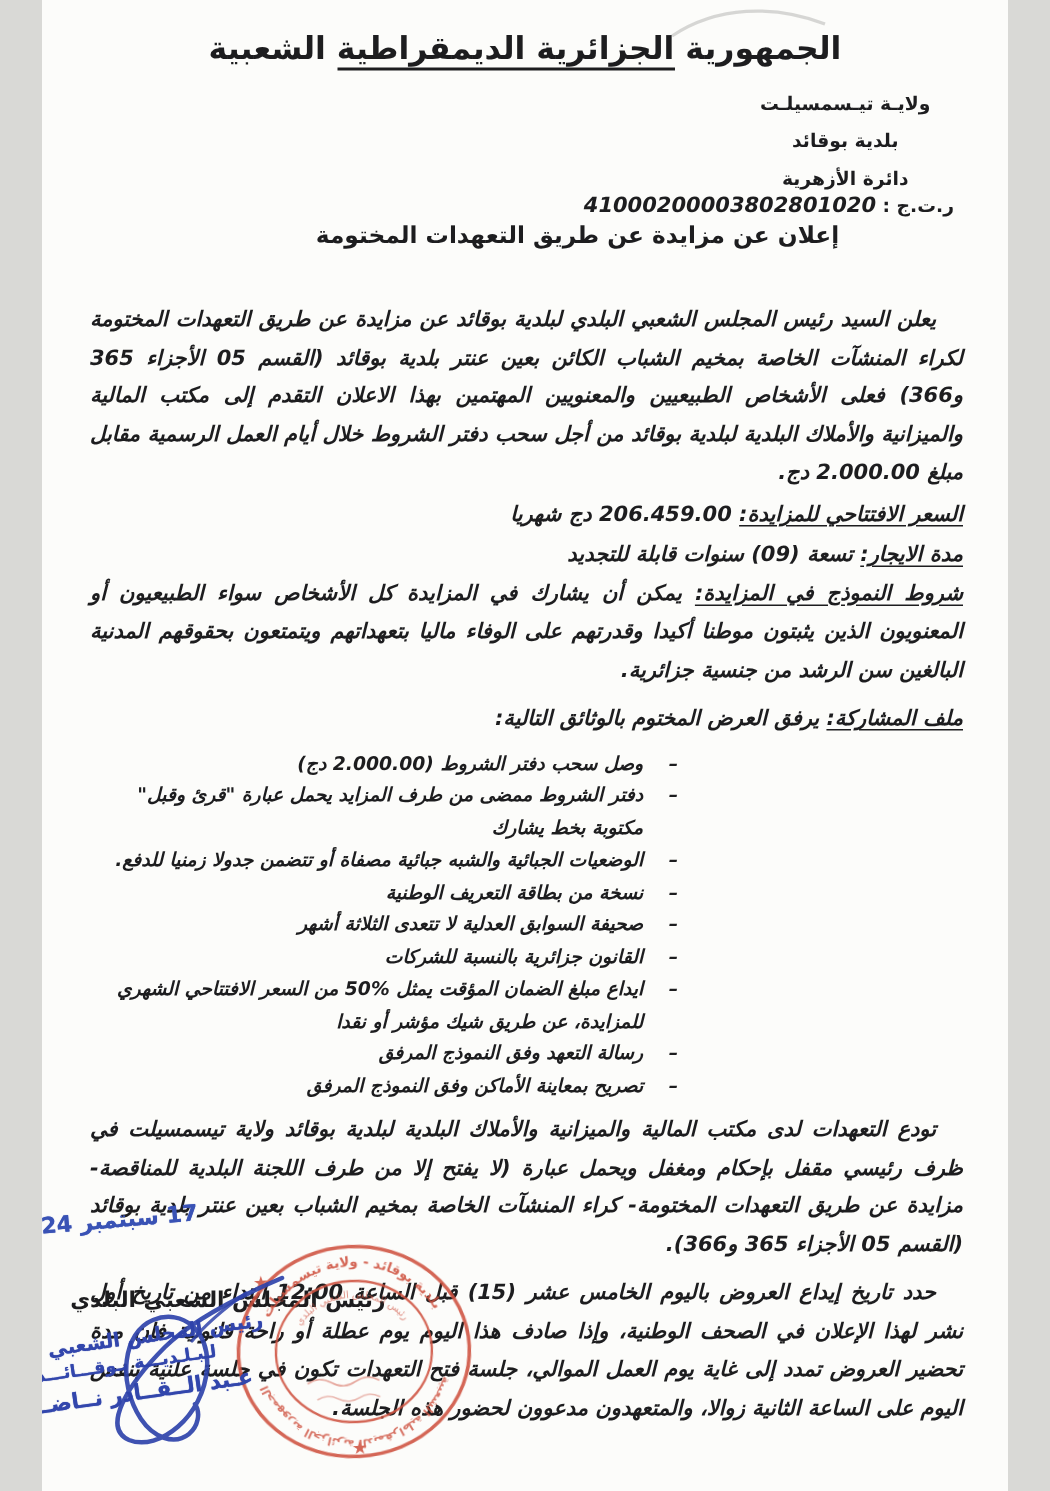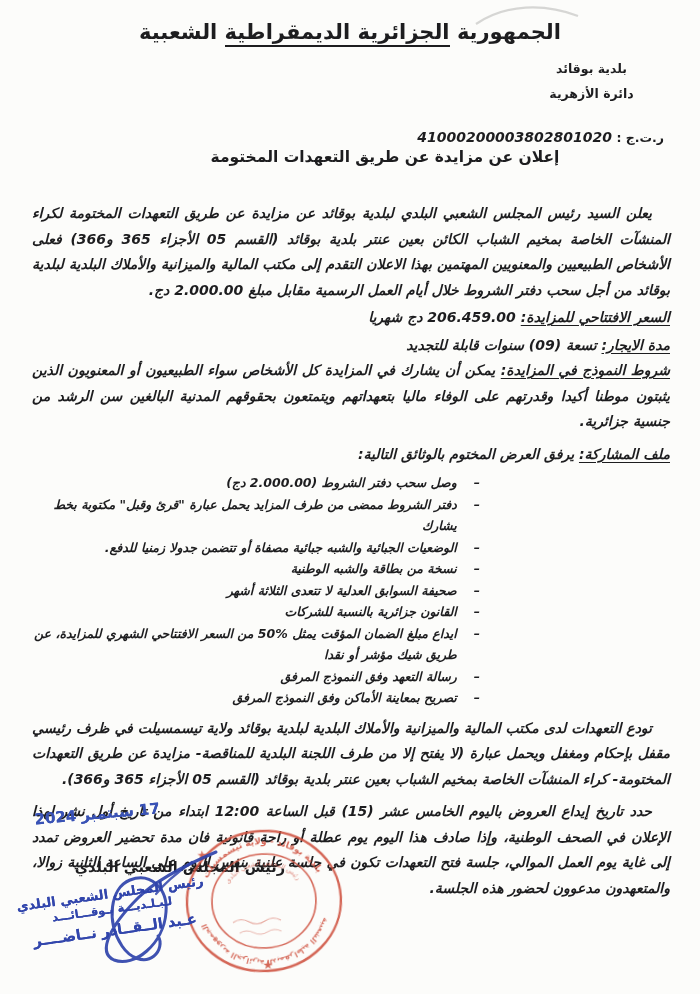--- a/index.html
+++ b/index.html
@@ -1,18 +1,18 @@
 <!DOCTYPE html>
 <html dir="rtl" lang="ar"><head>
 <meta charset="utf-8">
 <style>
   html,body{margin:0;padding:0;background:#d9d9d6;}
   .page{
     position:relative;
-    width:700px;height:994px;
+    width:644px;height:994px;
     margin:0 auto;
     background:#fcfcfa;
     font-family:"DejaVu Sans",sans-serif;
     color:#1d1d1f;
     direction:rtl;
     overflow:hidden;
   }
   
   .republic-title{
     position:absolute;top:20px;left:0;width:100%;
@@ -82,20 +82,21 @@
 
 <div class="page">
 
   <svg class="scan-artifact" width="110" height="28" viewBox="0 0 110 28">
     <path d="M4,24 C34,4 72,3 106,16" fill="none" stroke="#c9c9c7" stroke-width="2.2" opacity="0.75"></path>
   </svg>
 
   <div class="republic-title"><span>الجمهورية </span><span class="u">الجزائرية الديمقراطية</span><span> الشعبية</span></div>
 
   <div class="admin-block">
+    <div>ولايـة تيـسمسيلـت</div>
     <div>بلدية بوقائد</div>
     <div>دائرة الأزهرية</div>
   </div>
 
   <div class="rtj-line"><span>ر.ت.ج :</span> <span class="num">41000200003802801020</span></div>
 
   <div class="announce-title">إعلان عن مزايدة عن طريق التعهدات المختومة</div>
 
   <div class="article">
     <p class="indent">يعلن السيد رئيس المجلس الشعبي البلدي لبلدية بوقائد عن مزايدة عن طريق التعهدات المختومة لكراء المنشآت الخاصة بمخيم الشباب الكائن بعين عنتر بلدية بوقائد (القسم 05 الأجزاء 365 و366) فعلى الأشخاص الطبيعيين والمعنويين المهتمين بهذا الاعلان التقدم إلى مكتب المالية والميزانية والأملاك البلدية لبلدية بوقائد من أجل سحب دفتر الشروط خلال أيام العمل الرسمية مقابل مبلغ 2.000.00 دج.</p>
@@ -116,21 +117,21 @@
       <li>
           <span class="dash">–</span>
           <span>دفتر الشروط ممضى من طرف المزايد يحمل عبارة "قرئ وقبل" مكتوبة بخط يشارك</span>
         </li>
       <li>
           <span class="dash">–</span>
           <span>الوضعيات الجبائية والشبه جبائية مصفاة أو تتضمن جدولا زمنيا للدفع.</span>
         </li>
       <li>
           <span class="dash">–</span>
-          <span>نسخة من بطاقة والشبه الوطنية</span>
+          <span>نسخة من بطاقة التعريف الوطنية</span>
         </li>
       <li>
           <span class="dash">–</span>
           <span>صحيفة السوابق العدلية لا تتعدى الثلاثة أشهر</span>
         </li>
       <li>
           <span class="dash">–</span>
           <span>القانون جزائرية بالنسبة للشركات</span>
         </li>
       <li>

